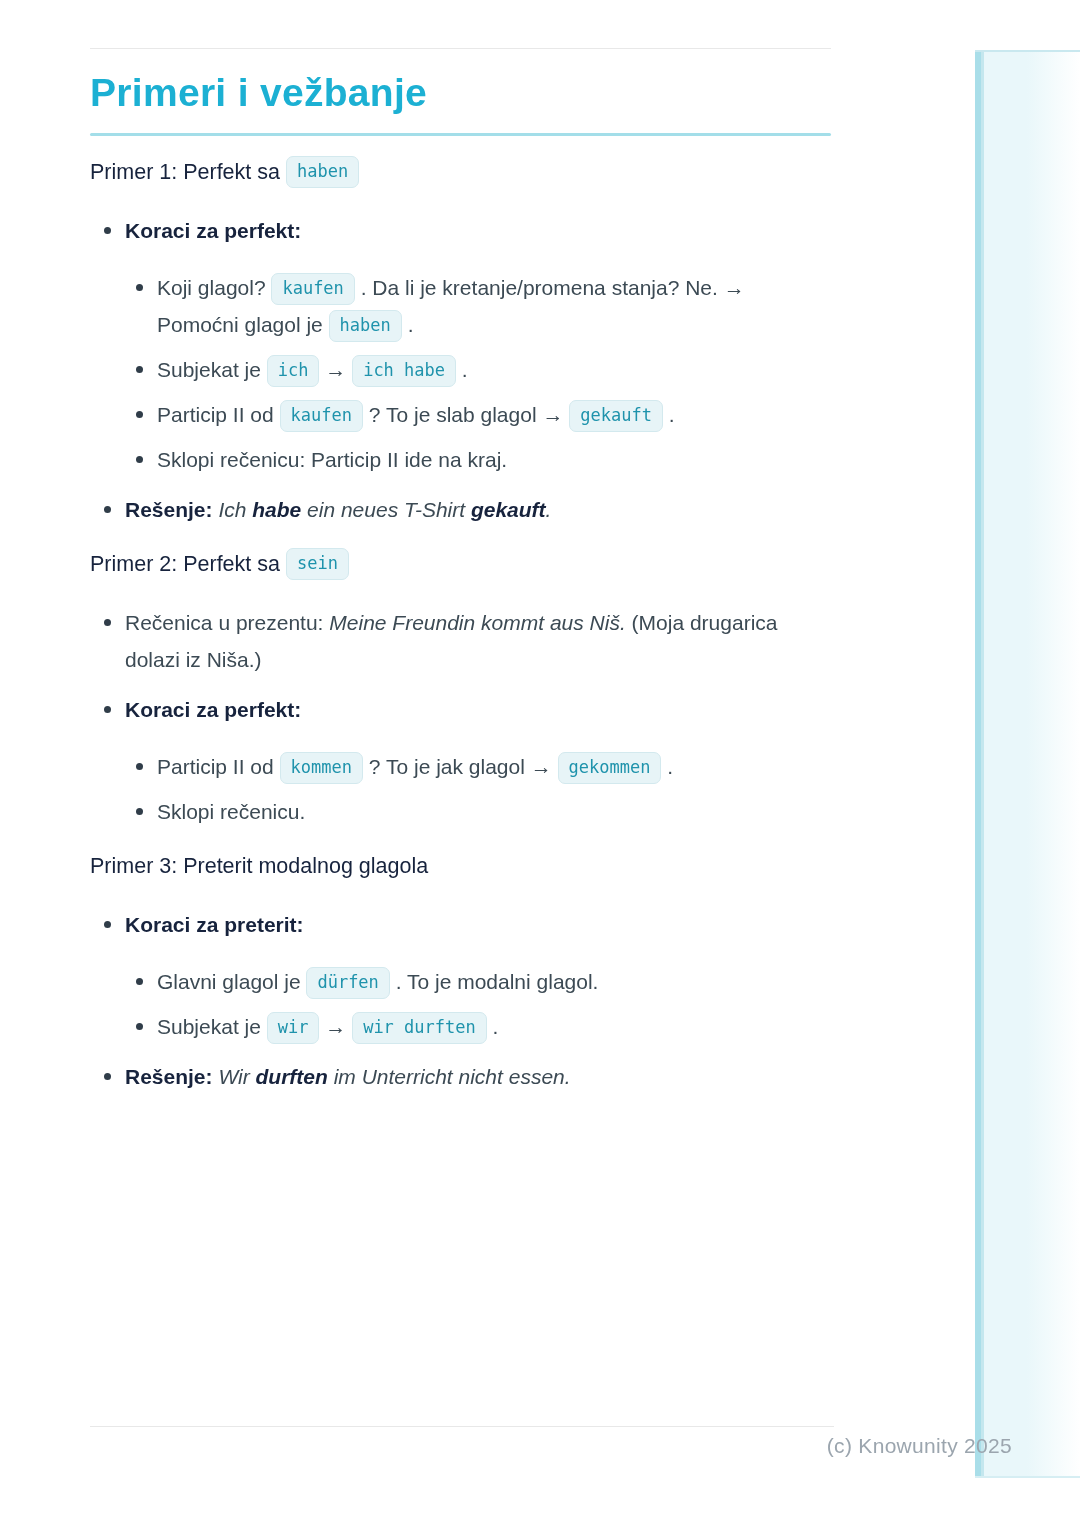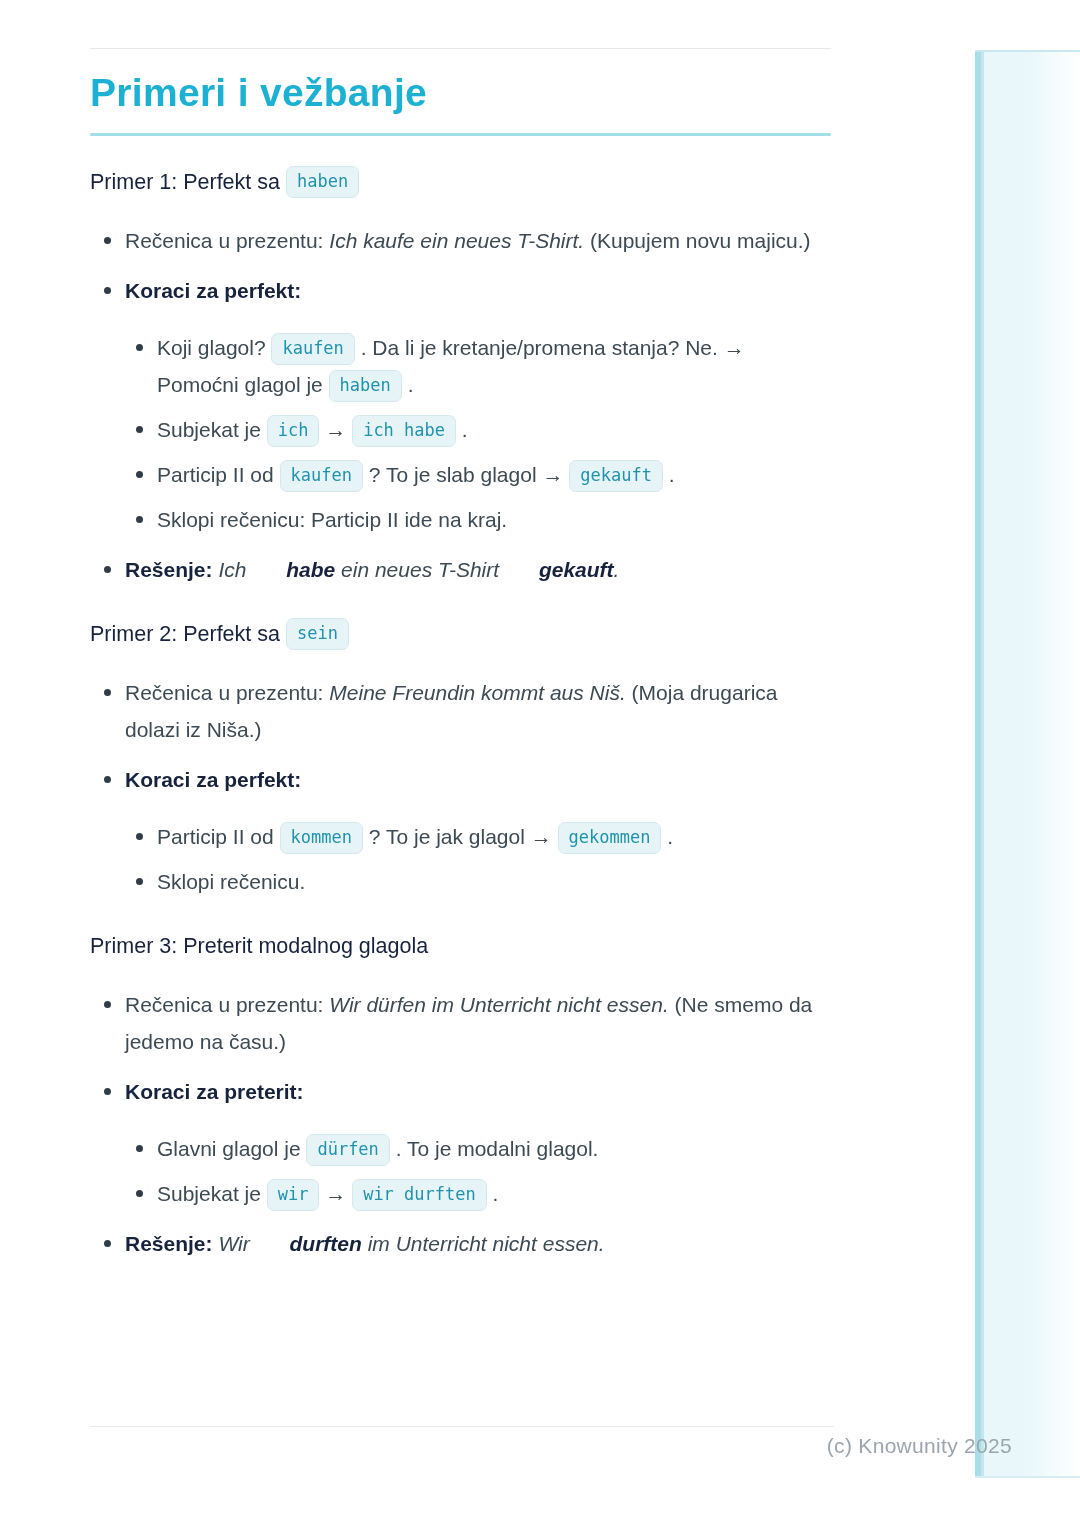--- a/index.html
+++ b/index.html
@@ -58,21 +58,21 @@
     letter-spacing:0.3px;
     color:var(--accent);
   }
   .title-rule{
     height:3px;
     background:var(--rule);
     margin-top:16px;
     border-radius:2px;
   }
   .section-heading{
-    margin:30px 0 24px;
+    margin:20px 0 24px;
     font-size:21.5px;
     line-height:32px;
     font-weight:700;
     color:var(--heading);
   }
   ul.blist{list-style:none;}
   ul.blist li{
     position:relative;
     font-size:21px;
     line-height:37px;
@@ -86,21 +86,21 @@
     top:15px;
   }
   ul.l1 > li{ padding-left:35px; margin-bottom:13px; }
   ul.l1 > li::before{ left:14px; }
   ul.l2{ margin-top:20px; }
   ul.l2 > li{ padding-left:32px; margin-bottom:8px; }
   ul.l2 > li::before{ left:11px; }
   .seg.text{ font-style:normal; font-weight:400; }
   .seg.bold{ font-weight:700; color:var(--heading); }
   .seg.italic{ font-style:italic; }
-  .seg.bold-italic{ font-weight:700; font-style:italic; color:var(--heading);margin-left:34px; }
+  .seg.bold-italic{ font-weight:700; font-style:italic; color:var(--heading); }
   .code-chip{
     display:inline-block;
     font-family:"DejaVu Sans Mono","Liberation Mono",monospace;
     font-size:17px;
     line-height:17px;
     padding:6px 10px 7px;
     background:var(--code-bg);
     border:1px solid var(--code-border);
     border-radius:7px;
     color:var(--code-text);
@@ -122,40 +122,38 @@
 
 <div class="side-panel"></div>
 
 <div class="content">
   <div class="hairline top"></div>
   <h1 class="page-title">Primeri i vežbanje</h1>
   <div class="title-rule"></div>
   <div id="sections">
       <h2 class="section-heading"><span class="seg text">Primer 1: Perfekt sa </span><span class="code-chip">haben</span></h2>
       <ul class="blist l1">
-        <li><span class="seg text">Rečenica u prezentu: </span><span class="seg italic">Ich kaufe ein neues T-Shirt.</span><span class="seg text"> (Kupujem novu majicu.)</span></li>
         <li><span class="seg bold">Koraci za perfekt:</span><ul class="blist l2">
             <li><span class="seg text">Koji glagol? </span><span class="code-chip">kaufen</span><span class="seg text"> . Da li je kretanje/promena stanja? Ne. → Pomoćni glagol je </span><span class="code-chip">haben</span><span class="seg text"> .</span></li>
             <li><span class="seg text">Subjekat je </span><span class="code-chip">ich</span><span class="seg text"> → </span><span class="code-chip">ich habe</span><span class="seg text"> .</span></li>
             <li><span class="seg text">Particip II od </span><span class="code-chip">kaufen</span><span class="seg text"> ? To je slab glagol → </span><span class="code-chip">gekauft</span><span class="seg text"> .</span></li>
             <li><span class="seg text">Sklopi rečenicu: Particip II ide na kraj.</span></li>
           </ul></li>
         <li><span class="seg bold">Rešenje: </span><span class="seg italic">Ich </span><span class="seg bold-italic">habe</span><span class="seg italic"> ein neues T-Shirt </span><span class="seg bold-italic">gekauft</span><span class="seg italic">.</span></li>
       </ul>
       <h2 class="section-heading"><span class="seg text">Primer 2: Perfekt sa </span><span class="code-chip">sein</span></h2>
       <ul class="blist l1">
         <li><span class="seg text">Rečenica u prezentu: </span><span class="seg italic">Meine Freundin kommt aus Niš.</span><span class="seg text"> (Moja drugarica dolazi iz Niša.)</span></li>
         <li><span class="seg bold">Koraci za perfekt:</span><ul class="blist l2">
             <li><span class="seg text">Particip II od </span><span class="code-chip">kommen</span><span class="seg text"> ? To je jak glagol → </span><span class="code-chip">gekommen</span><span class="seg text"> .</span></li>
             <li><span class="seg text">Sklopi rečenicu.</span></li>
           </ul></li>
       </ul>
       <h2 class="section-heading"><span class="seg text">Primer 3: Preterit modalnog glagola</span></h2>
       <ul class="blist l1">
-        <li><span class="seg text">Rečenica u prezentu: </span><span class="seg italic">Wir dürfen im Unterricht nicht essen.</span><span class="seg text"> (Ne smemo da jedemo na času.)</span></li>
         <li><span class="seg bold">Koraci za preterit:</span><ul class="blist l2">
             <li><span class="seg text">Glavni glagol je </span><span class="code-chip">dürfen</span><span class="seg text"> . To je modalni glagol.</span></li>
             <li><span class="seg text">Subjekat je </span><span class="code-chip">wir</span><span class="seg text"> → </span><span class="code-chip">wir durften</span><span class="seg text"> .</span></li>
           </ul></li>
         <li><span class="seg bold">Rešenje: </span><span class="seg italic">Wir </span><span class="seg bold-italic">durften</span><span class="seg italic"> im Unterricht nicht essen.</span></li>
       </ul>
     </div>
 </div>
 
 <div class="hairline bottom"></div>

